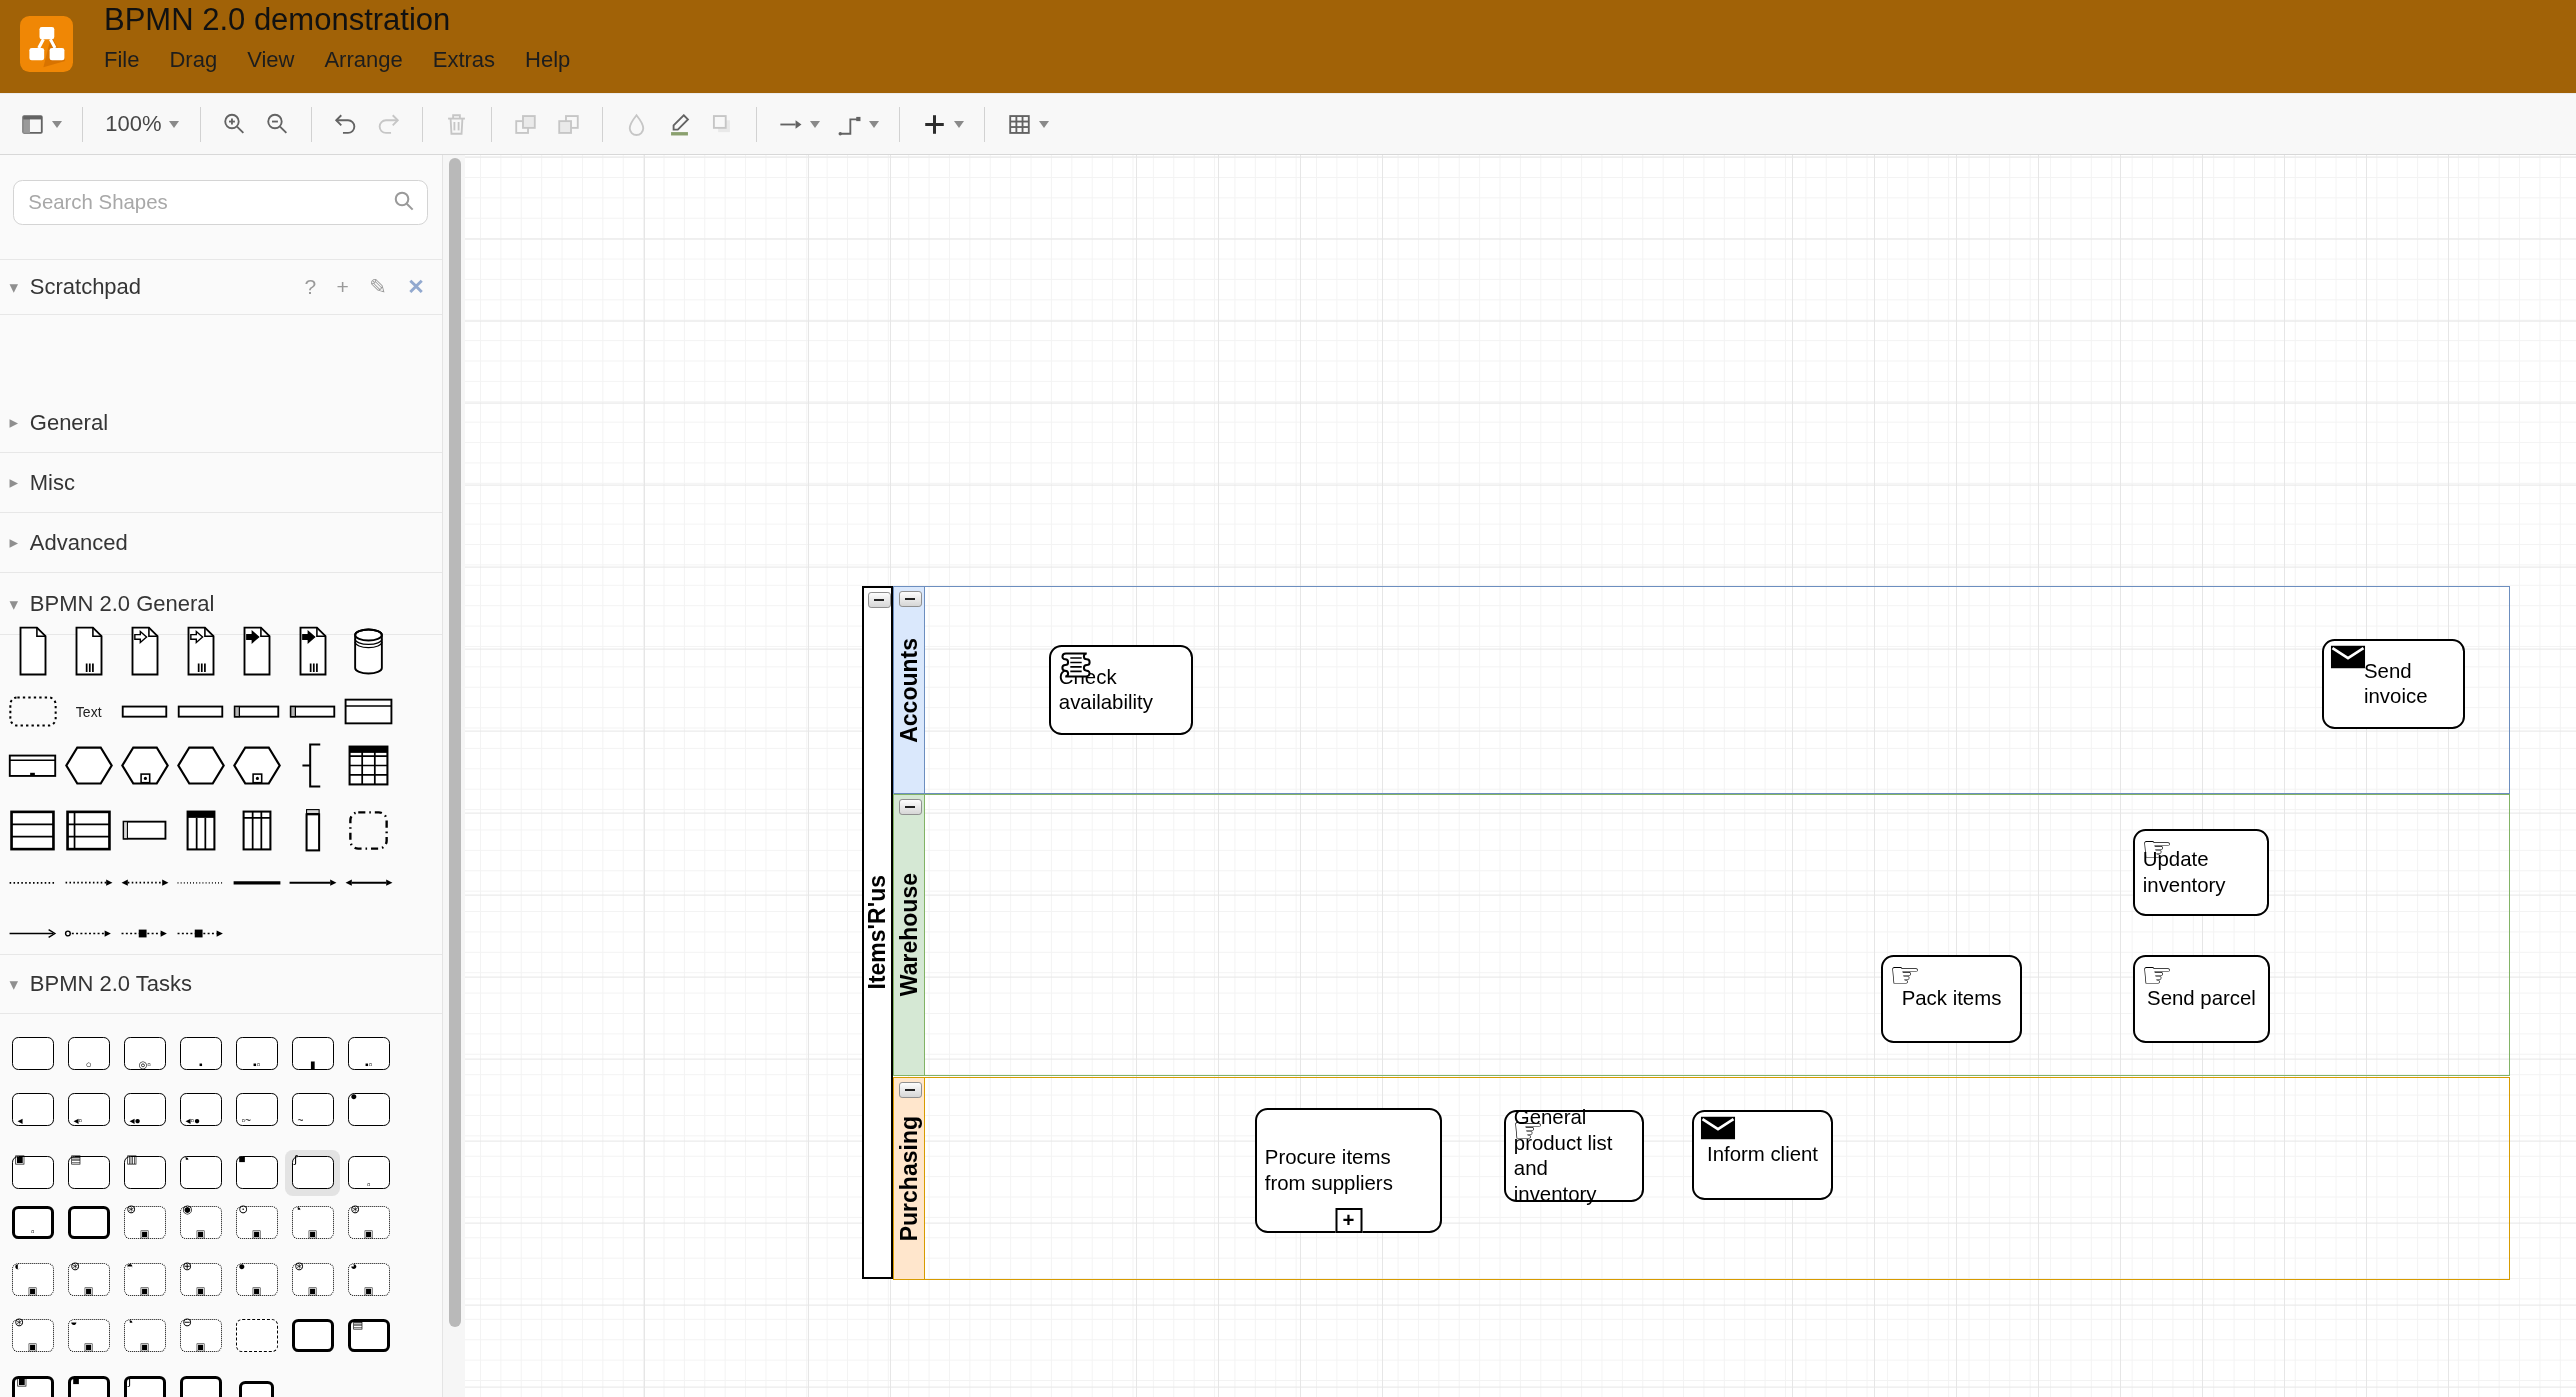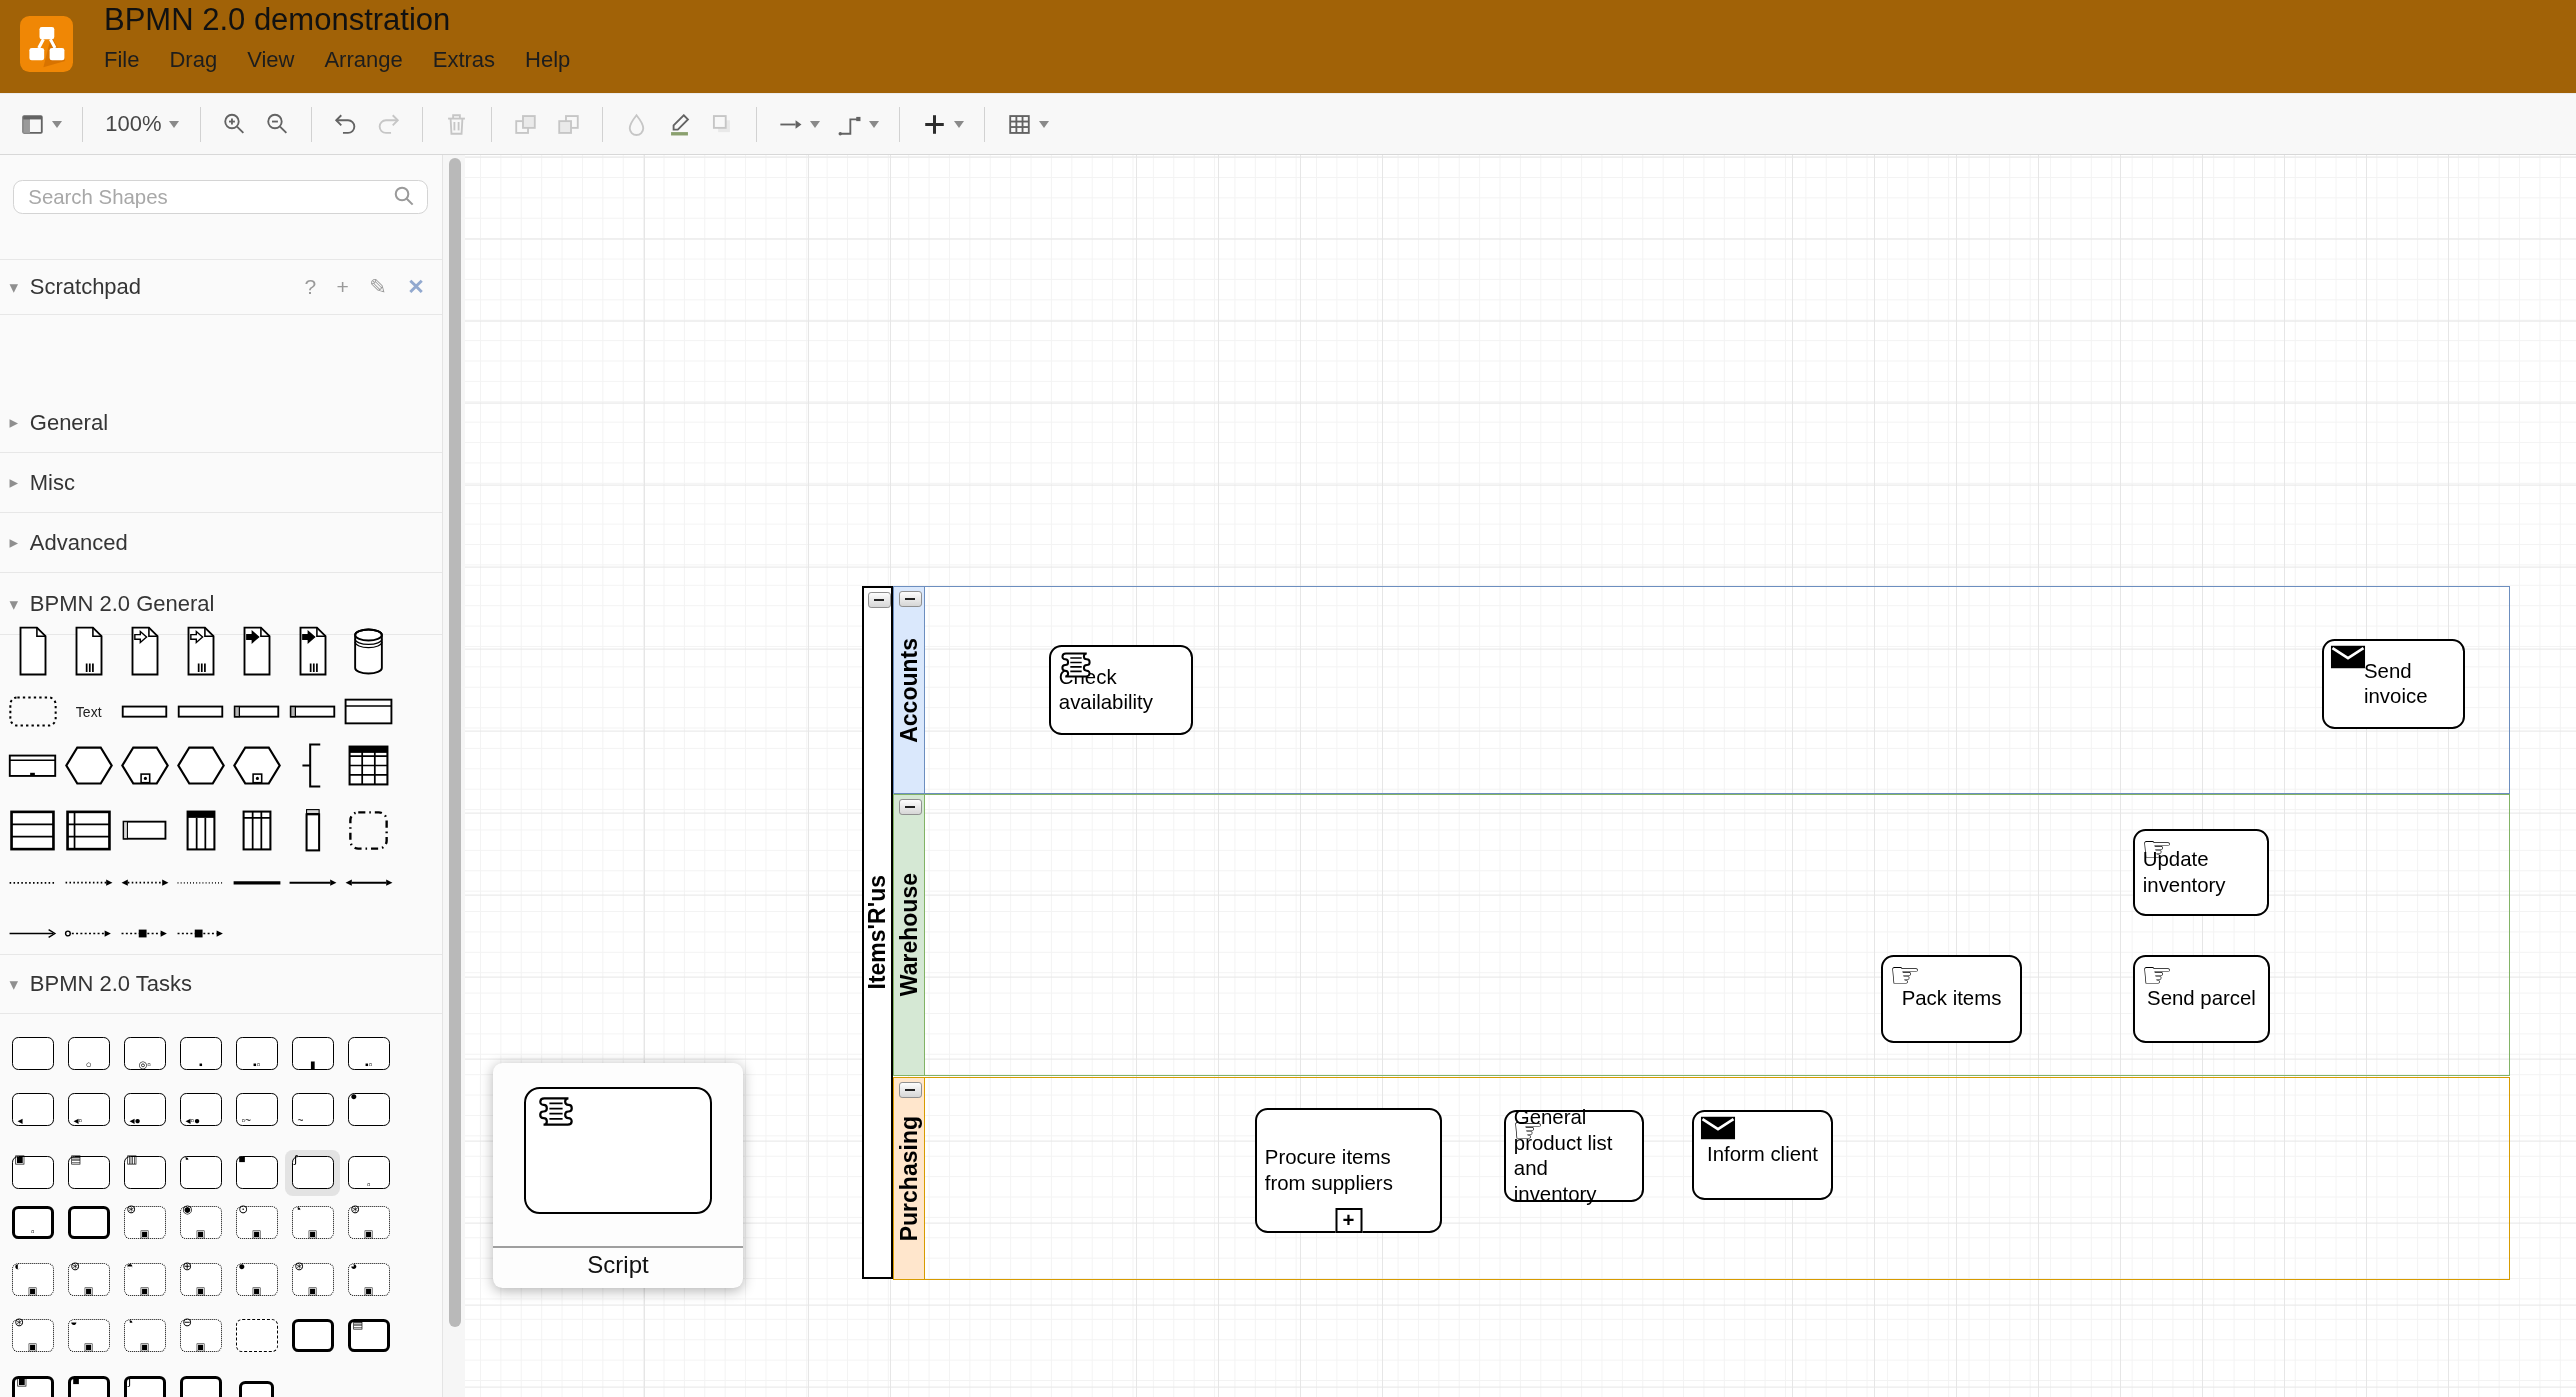--- a/index.html
+++ b/index.html
@@ -19,21 +19,21 @@
   .tb-group{display:flex;align-items:center;}
   .tb-sep{width:0.8px;height:35px;background:#d2d2d2;margin:0 12.6px;}
   .tb-item{display:flex;align-items:center;padding:6.3px 7.8px;border-radius:4.7px;}
   .tb-item svg{display:block;}
   .tb-item.disabled{opacity:.33;}
   .tb-caret{width:0;height:0;border-left:5.5px solid transparent;border-right:5.5px solid transparent;border-top:7px solid #8a8a8a;margin-left:6.3px;}
   .tb-zoom{font-size:22px;color:#474747;padding:0 1.6px;}
 
   
   #sidebar{position:absolute;left:0;top:155px;width:442px;height:1243px;background:#fafafa;overflow:hidden;}
-  #search-box{position:absolute;left:13.3px;top:25px;width:415px;height:34px;background:#fff;border:0.8px solid #d4d4d4;border-radius:9.4px;display:flex;align-items:center;box-sizing:border-box;}
+  #search-box{position:absolute;left:13.3px;top:25px;width:415px;height:45px;background:#fff;border:0.8px solid #d4d4d4;border-radius:9.4px;display:flex;align-items:center;box-sizing:border-box;}
   #search-box input{flex:1;border:none;outline:none;background:transparent;font-size:20.4px;color:#444;padding:0 7.8px 0 14px;font-family:inherit;}
   #search-box input::placeholder{color:#a8a8a8;}
   .sb-row{position:absolute;left:0;width:100%;box-sizing:border-box;display:flex;align-items:center;padding:0 9.4px;border-bottom:0.8px solid #e7e7e7;background:#fafafa;}
   .sb-caret{font-size:17px;color:#8f8f8f;width:20.4px;}
   .sb-label{font-size:22px;color:#353535;}
   .sp-actions{margin-left:auto;display:flex;align-items:center;gap:20.4px;padding-right:7.8px;}
   .sp-ic{font-size:21px;color:#9a9a9a;}
   .sp-ic.close{color:#92a9cf;font-weight:bold;}
   #drag-hint{position:absolute;left:25px;top:185px;width:387px;height:47px;border:2.4px dotted #c2c2c2;border-radius:22px;display:flex;align-items:center;justify-content:center;font-size:21px;color:#9c9c9c;background:transparent;}
   .palette-row{position:absolute;left:4.7px;display:grid;grid-template-columns:repeat(7,56px);align-items:center;justify-items:center;}
@@ -796,27 +796,15 @@
       </div>
       <div class="task" style="left:1227px;top:955px;width:141px;height:90px;">
         <span class="ticon "><svg width="36" height="24" viewBox="0 0 46 31">
             <rect x="1" y="1" width="44" height="29" fill="#000"></rect>
             <path d="M3 4 L23 17 L43 4" stroke="#fff" stroke-width="3.4" fill="none"></path>
           </svg></span>
         <span>Inform client</span>
       </div>
     </div>
 
-  <div id="preview">
-    <div id="preview-shape">
-      <span style="position:absolute;left:7.8px;top:6.3px;">
-        <svg width="44" height="33" viewBox="0 0 30 22">
-            <path d="M7 2 C3.5 2 3.5 6.5 6.5 6.5 C9.5 6.5 9.5 11 6.5 11 C3.5 11 3.5 15.5 6.5 15.5 C9.5 15.5 9.5 20 6.5 20 L23 20 C26.5 20 26.5 15.5 23.5 15.5 C20.5 15.5 20.5 11 23.5 11 C26.5 11 26.5 6.5 23.5 6.5 C20.5 6.5 20.5 2 23.5 2 Z" fill="#fff" stroke="#000" stroke-width="1.5"></path>
-            <path d="M10.5 5.5 h9 M10.5 9 h9 M10.5 12.5 h9 M10.5 16 h9" stroke="#000" stroke-width="1.2"></path>
-          </svg>
-      </span>
-    </div>
-    <div id="preview-divider"></div>
-    <div id="preview-label">Script</div>
-  </div>
 
 </div>
 
 
 </body></html>

